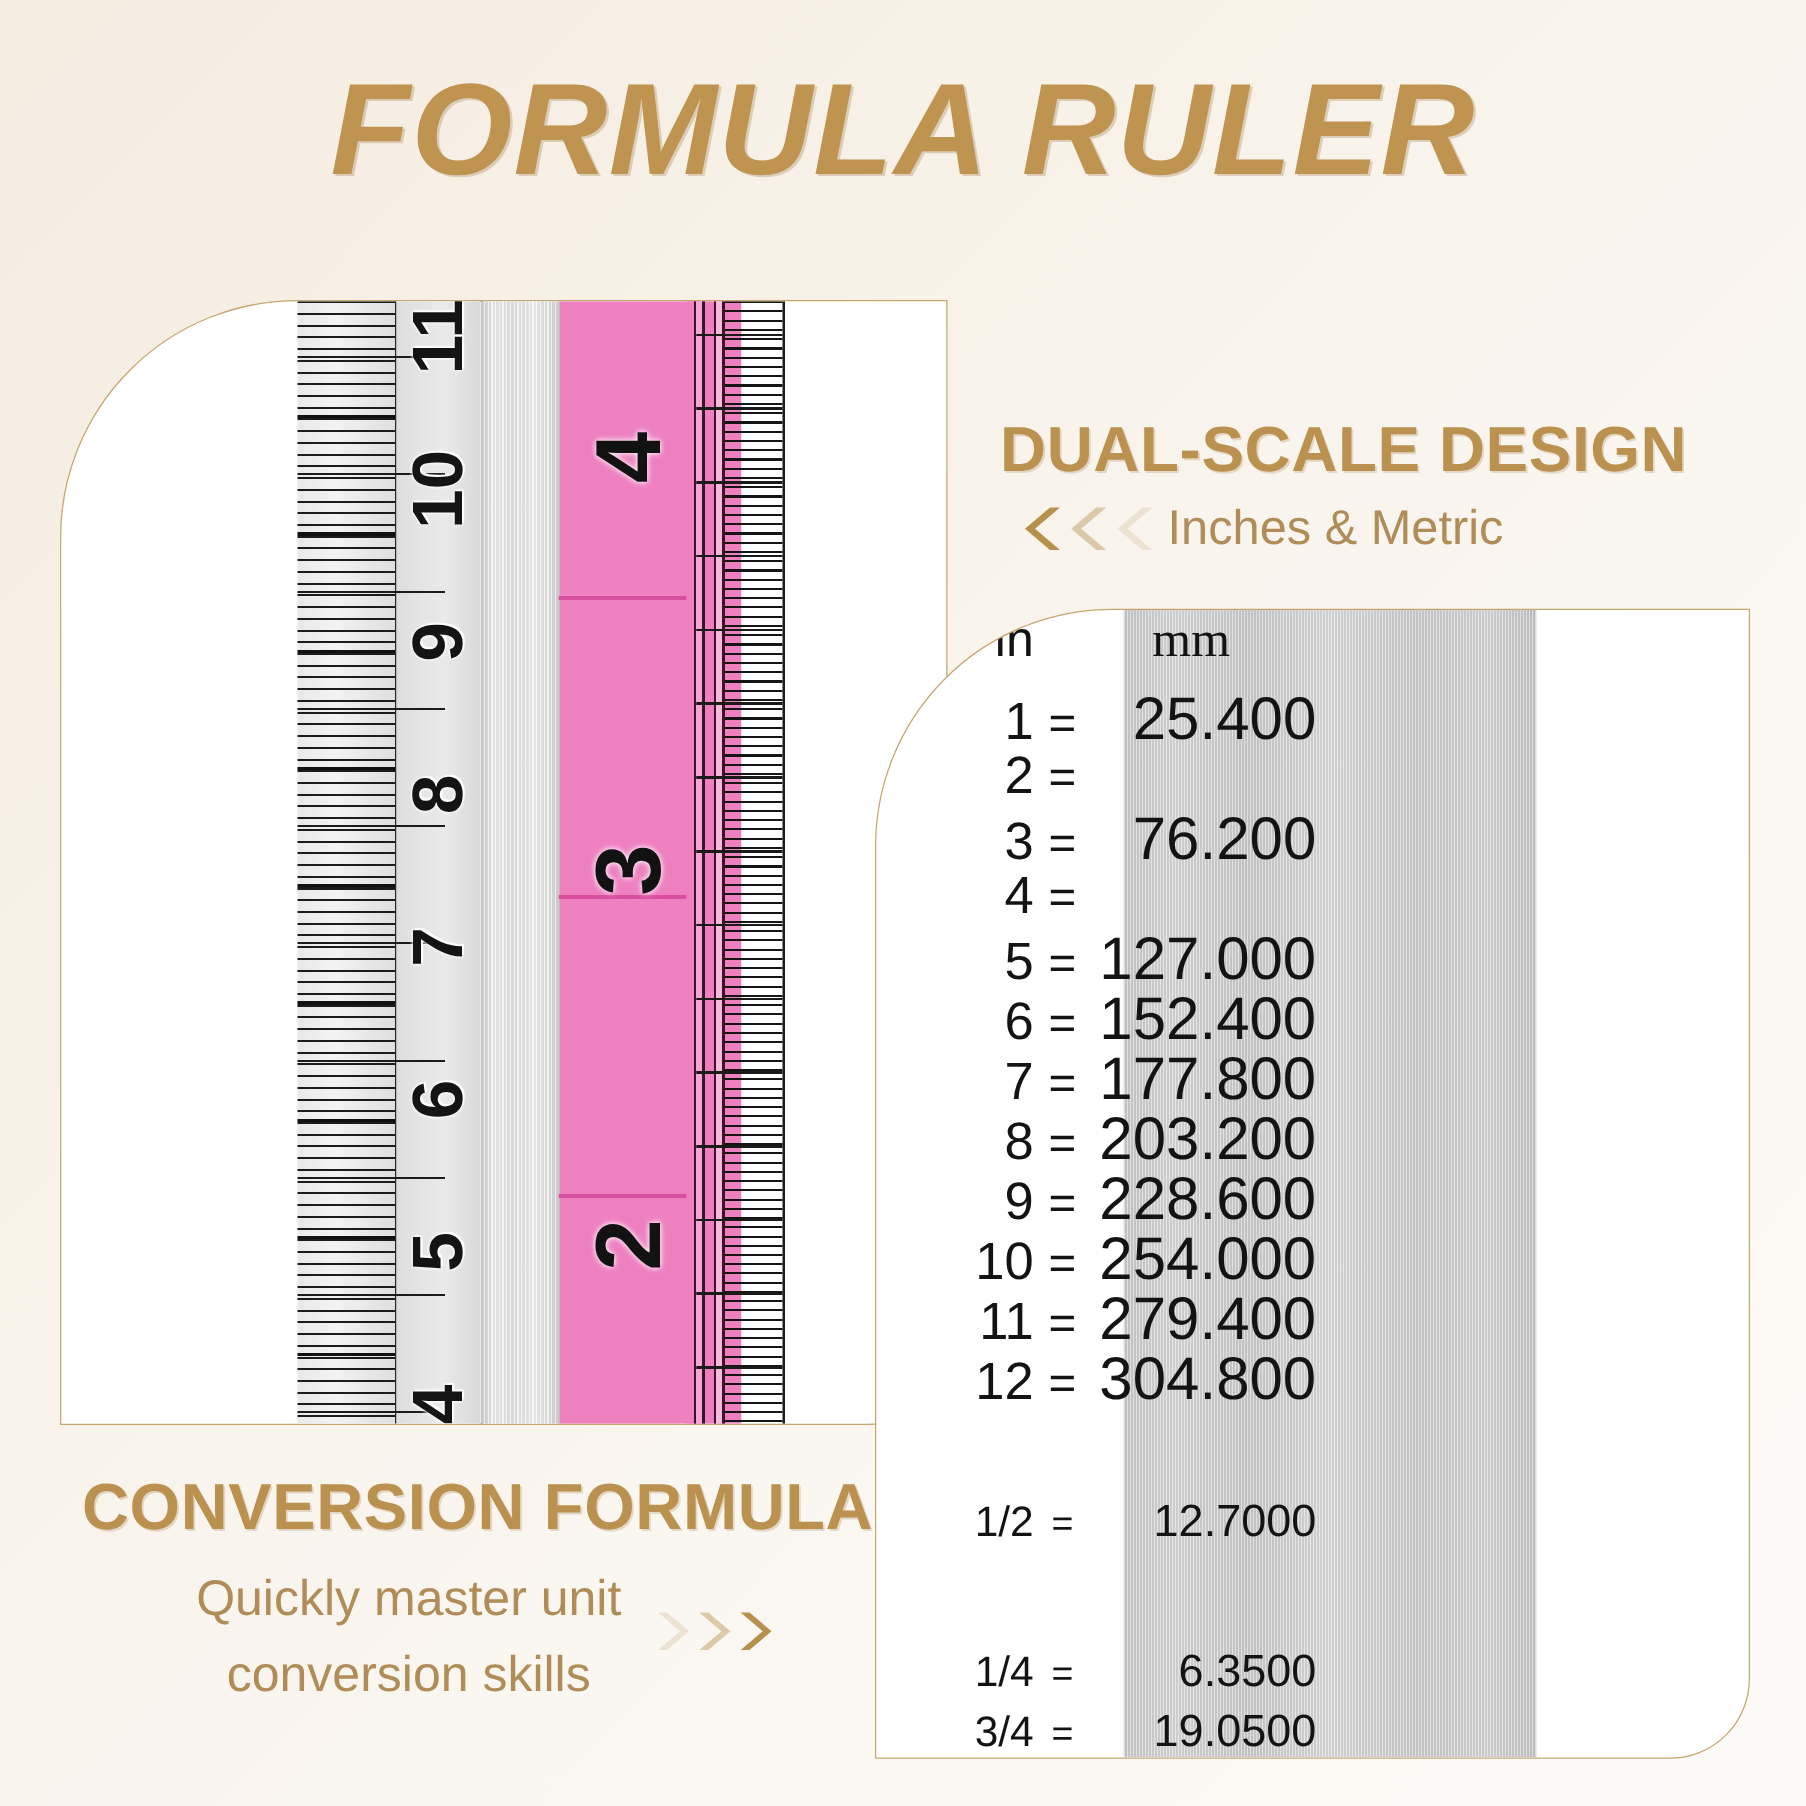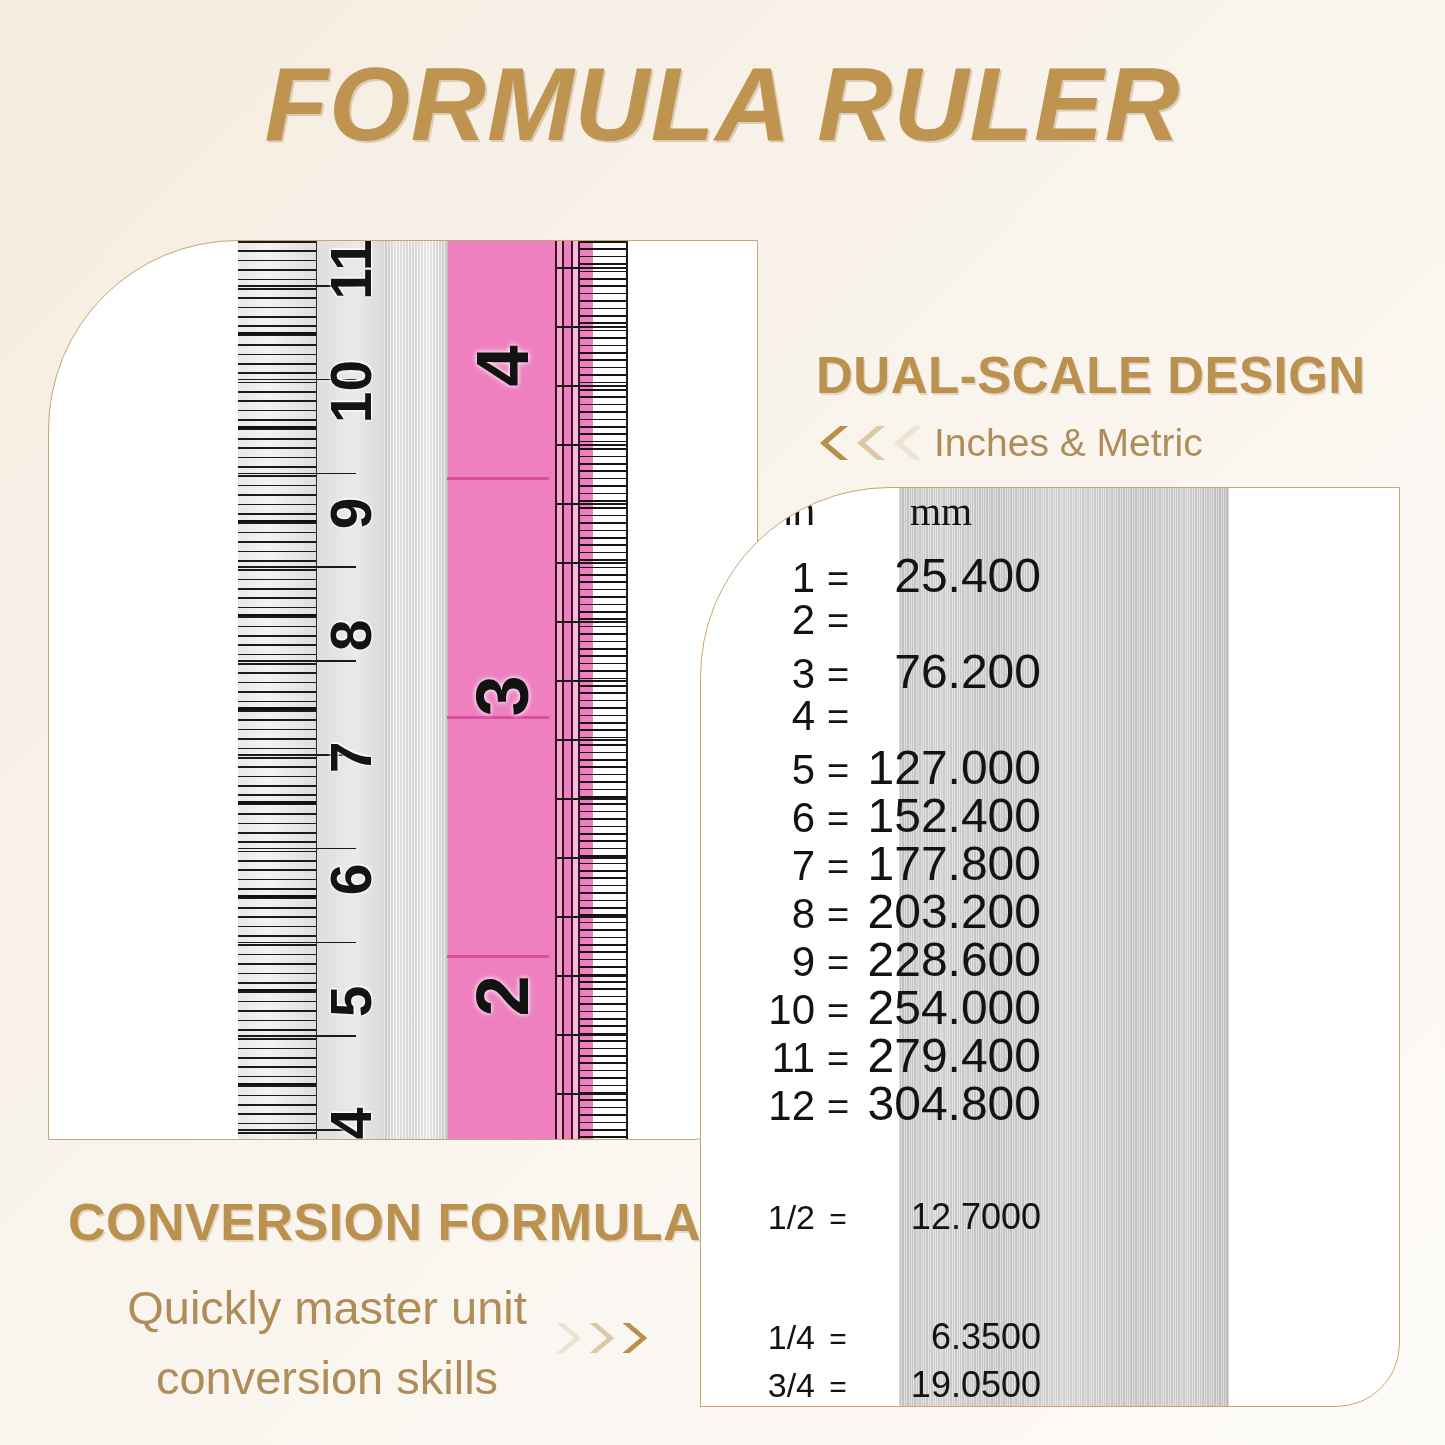--- a/index.html
+++ b/index.html
@@ -147,21 +147,21 @@
     position:absolute;left:198px;top:0;width:330px;height:100%;
     background:linear-gradient(90deg,#c9c9c9 0%,#d6d6d6 12%,#cacaca 30%,#d9d9d9 50%,#cbcbcb 72%,#d4d4d4 88%,#c4c4c4 100%);
   }
   .steel:before{
     content:"";position:absolute;inset:0;
     background:repeating-linear-gradient(90deg,
       rgba(255,255,255,.40) 0px,rgba(255,255,255,.40) 1px,
       rgba(0,0,0,.045) 1px,rgba(0,0,0,.045) 2.4px);
   }
   .tbl{
-    position:absolute;left:4px;top:0;width:100%;height:100%;
+    position:absolute;left:16px;top:0;width:100%;height:100%;
     z-index:2;font-size:0;
   }
   .thead,.trow{
     position:relative;display:flex;align-items:baseline;
     font-family:"Liberation Sans",sans-serif;color:#131313;
   }
   .thead{height:60px;}
   .th-in{width:110px;text-align:right;font-size:40px;padding-right:4px;}
   .th-gap{width:34px;}
   .th-mm{width:176px;text-align:center;font-size:40px;font-family:Liberation Serif, serif;}
@@ -170,37 +170,37 @@
   .c-eq{width:34px;text-align:center;font-size:38px;}
   .c-mm{width:186px;text-align:right;font-size:48px;padding-right:8px;}
   .frac .c-in{font-size:34px;}
   .frac .c-eq{font-size:30px;}
   .frac .c-mm{font-size:36px;}
   .spacer-lg{height:72px;}
 
   
   .feature{position:absolute;}
   .feature h2{
-    margin:16px;font-size:51px;font-weight:bold;color:#bb9150;
+    margin:0;font-size:51px;font-weight:bold;color:#bb9150;
     letter-spacing:.5px;white-space:nowrap;
     text-shadow:1.5px 1.5px 0 rgba(150,110,55,.22);
   }
   .feature .sub{
     margin:0;font-size:39px;color:#b08d58;white-space:nowrap;
   }
   .subrow{display:flex;align-items:center;gap:8px;margin-top:12px;}
 
   #dual-scale{left:800px;top:330px;text-align:center;}
   #dual-scale h2{text-align:center;}
   #dual-scale .subrow{justify-content:flex-start;padding-left:18px;}
 
   #conversion{left:52px;top:1176px;width:660px;}
   #conversion h2{text-align:center;font-size:52px;}
   #conversion .sub2{
-    font-size:47px;color:#b08d58;line-height:1.28;text-align:center;
+    font-size:40px;color:#b08d58;line-height:1.28;text-align:center;
     margin:10px 0 0 12px;
   }
   #conversion .sub-wrap{display:flex;align-items:center;justify-content:center;gap:26px;margin-top:8px;}
 
   .chev{display:inline-flex;align-items:center;gap:3px;}
   .chev svg{display:block;}
 </style>
 </head>
 <body>
 

